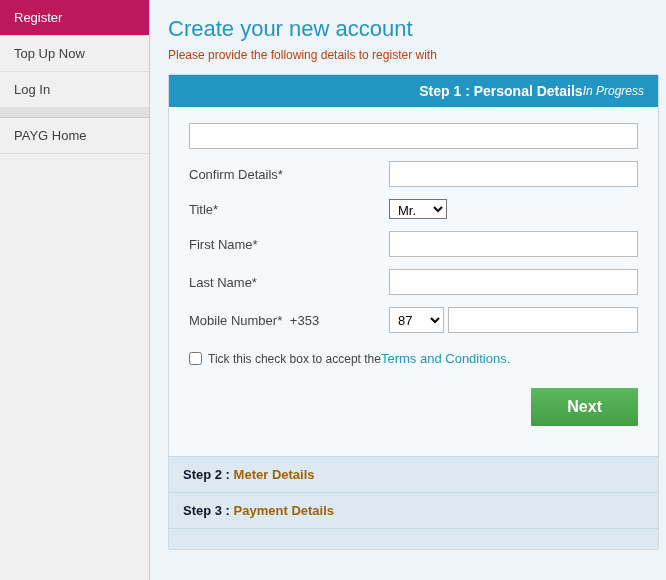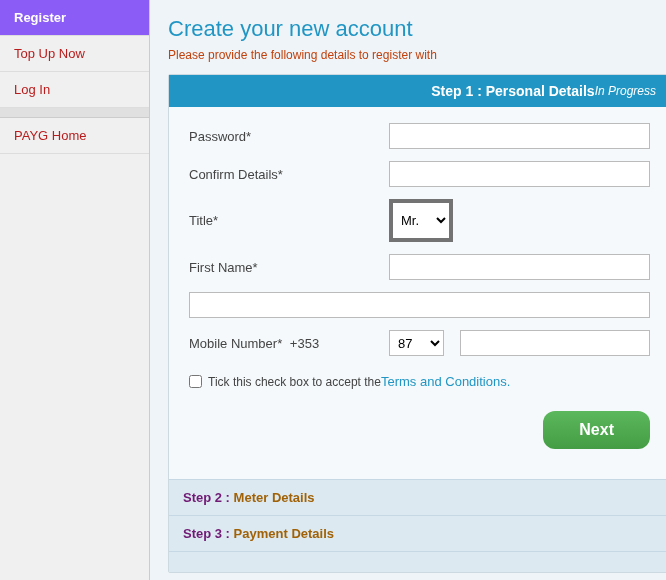--- a/index.html
+++ b/index.html
@@ -16,27 +16,27 @@
     .sidebar {
       width: 150px;
       background: #f0f0f0;
       border-right: 1px solid #ccc;
       flex-shrink: 0;
     }
     .sidebar-item {
       padding: 10px 14px;
       cursor: pointer;
       border-bottom: 1px solid #ddd;
-      color: #b91c1c;
+      color: #404040;
       font-size: 13px;
     }
     .sidebar-item.active {
-      background: #8b5cf6;
+      background: #be185d;
       color: white;
-      font-weight: bold;
+      font-weight: normal;
     }
     .sidebar-divider {
       height: 10px;
       background: #e0e0e0;
       border-bottom: 1px solid #ccc;
     }
 
     
     .main-content {
       flex: 1;
@@ -107,31 +107,31 @@
       font-size: 13px;
       outline: none;
     }
 
     .form-input.highlighted {
       border: 2px solid #aad4f0;
       background: #e8f4fb;
     }
 
     .title-select {
-      height: 43px;
-      border: 4px solid #737373;
+      height: 20px;
+      border: 1px solid #737373;
       padding: 2px 4px;
       font-size: 13px;
       background: white;
     }
 
     .mobile-row {
       display: flex;
       align-items: center;
-      gap: 16px;
+      gap: 4px;
     }
 
     .mobile-code-select {
       height: 26px;
       border: 1px solid #bbb;
       padding: 2px 4px;
       font-size: 13px;
       background: white;
       width: 55px;
     }
@@ -176,36 +176,36 @@
     }
 
     .next-btn {
       background: #4caf50;
       background: linear-gradient(to bottom, #5cb85c, #449d44);
       color: white;
       border: none;
       padding: 10px 36px;
       font-size: 16px;
       cursor: pointer;
-      border-radius: 12px;
+      border-radius: 1px;
       font-weight: bold;
     }
 
     
     .step-summary {
       background: #dce9f0;
       border-top: 1px solid #c5d8e4;
       padding: 10px 14px;
       font-size: 13px;
       color: #333;
     }
 
     .step-summary span.step-num {
       font-weight: bold;
-      color: #701a75;
+      color: #0f172a;
     }
 
     .step-summary span.step-name {
       color: #a16207;
       font-weight: bold;
     }
   </style>
 </head>
 <body>
 
@@ -225,21 +225,20 @@
 
     <div class="step-header">
       <span>Step 1 : Personal Details</span>
       <span class="in-progress">In Progress</span>
     </div>
 
     <div class="form-body">
 
 
       <div class="form-row">
-        <label class="form-label">Password*</label>
         <input type="password" class="form-input" style="">
       </div>
 
       <div class="form-row">
         <label class="form-label">Confirm Details*</label>
         <input type="password" class="form-input" style="">
       </div>
 
       <div class="form-row">
         <label class="form-label">Title*</label>
@@ -251,20 +250,21 @@
           <option>Prof.</option>
         </select>
       </div>
 
       <div class="form-row">
         <label class="form-label">First Name*</label>
         <input type="text" class="form-input" style="">
       </div>
 
       <div class="form-row">
+        <label class="form-label">Last Name*</label>
         <input type="text" class="form-input" style="">
       </div>
 
       <div class="form-row">
         <label class="form-label">
           <span>Mobile Number*</span>
           <span style="margin-left:4px;">+353</span>
         </label>
         <div class="mobile-row" style="flex:1;">
           <select class="mobile-code-select">

